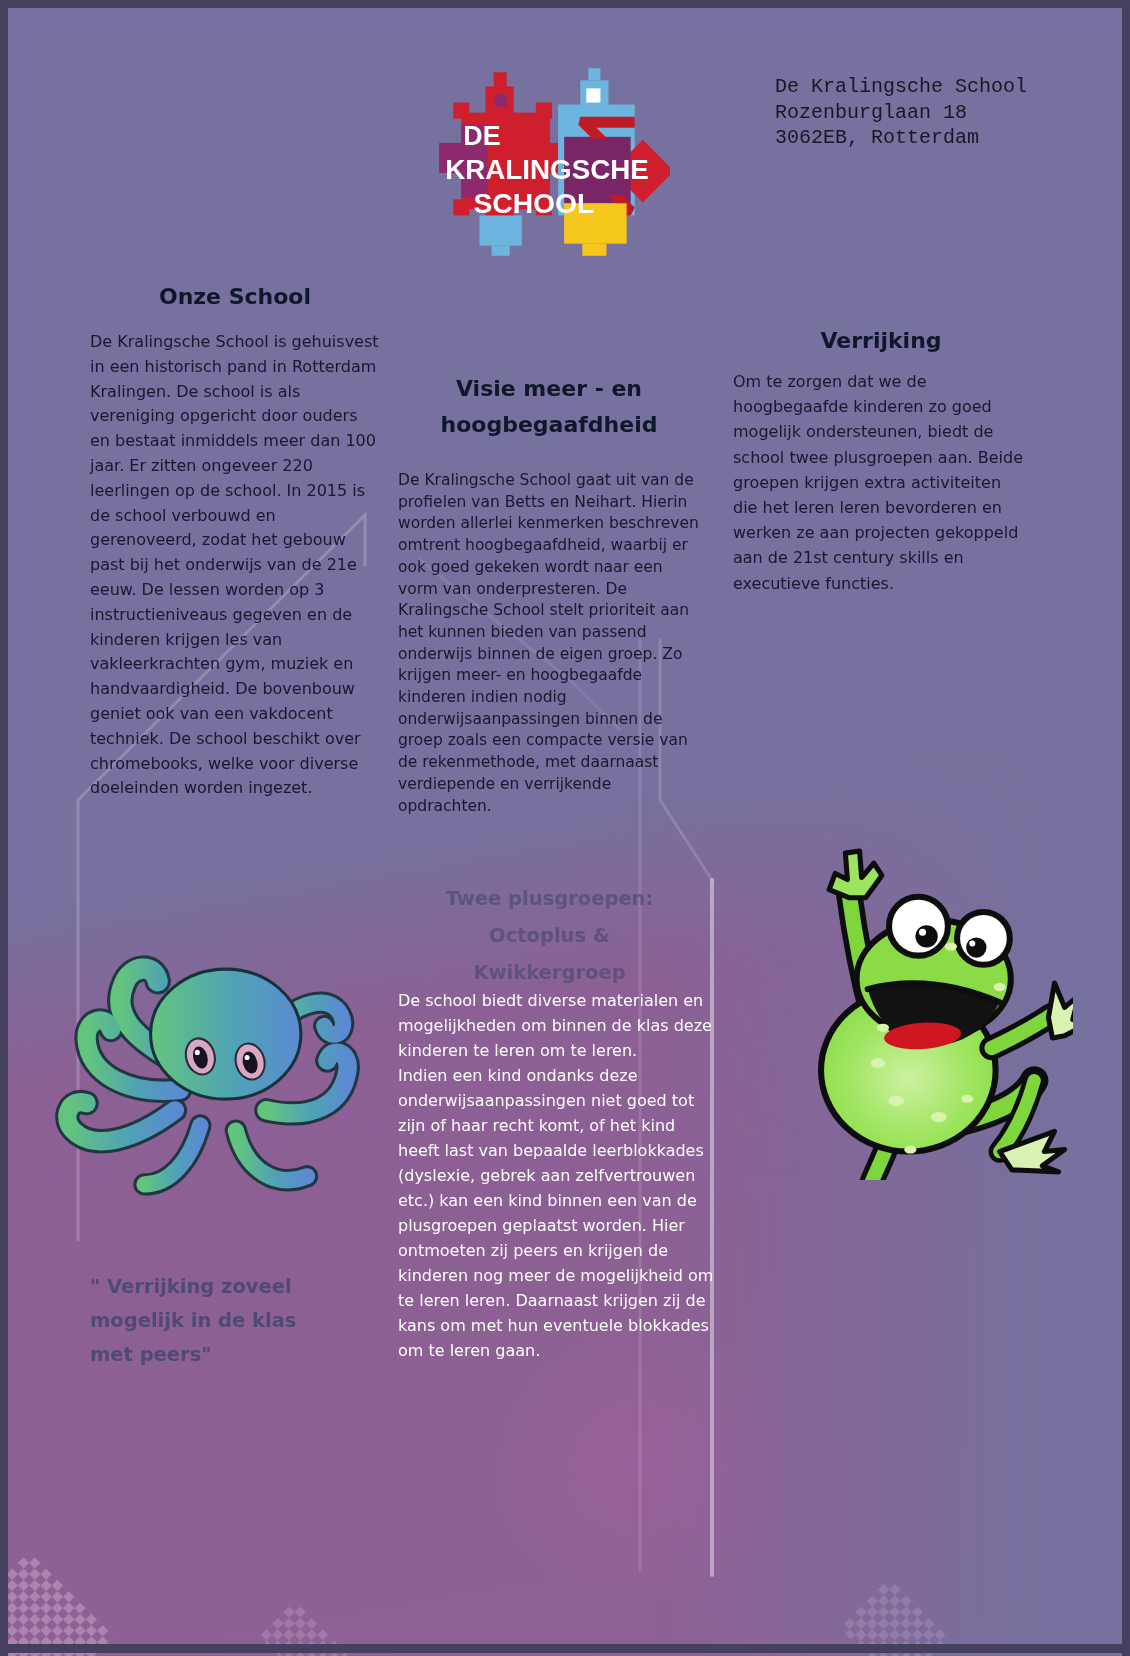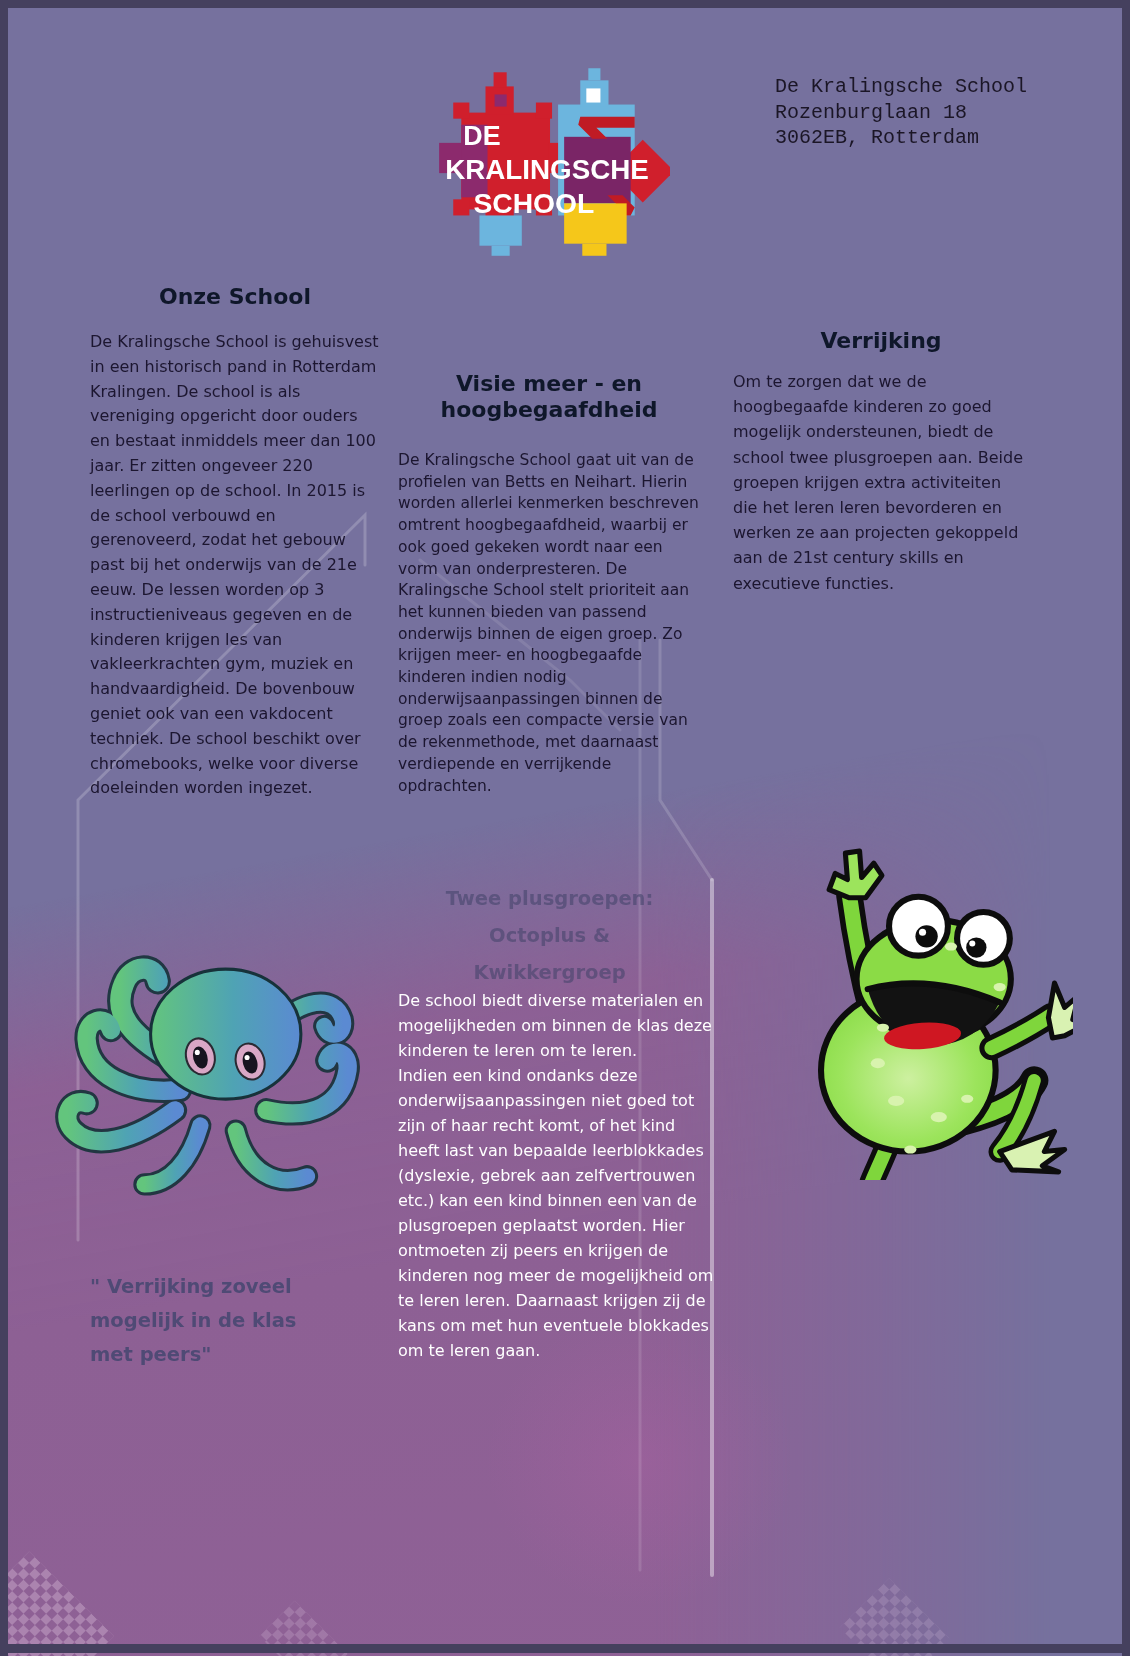--- a/index.html
+++ b/index.html
@@ -34,21 +34,21 @@
   .contact .small{font-size:12.5px;line-height:18.5px;margin-top:17px;}
 
   .col{position:absolute;color:#1c1630;}
   .col h3{margin:16px;text-align:center;font-size:22px;font-weight:bold;color:#0f172a;font-family:"DejaVu Sans",sans-serif;}
   .body-txt{white-space:pre-line;}
 
   .left-col{left:90px;top:268px;width:290px;}
   .left-col .body-txt{margin-top:21px;font-size:16px;line-height:24.8px;}
 
   .mid-col{left:398px;top:355px;width:302px;}
-  .mid-col h3{line-height:26px;white-space:pre-line;}
+  .mid-col h3{line-height:36px;white-space:pre-line;}
   .mid-col .body-txt{margin-top:27px;font-size:15.5px;line-height:21.7px;}
 
   .right-col{left:733px;top:312px;width:296px;}
   .right-col .body-txt{margin-top:8px;font-size:16px;line-height:25.2px;}
   .right-col .body2{margin-top:25px;}
 
   .faded-heading{
     position:absolute;left:392px;top:880px;width:315px;text-align:center;
     font-size:19.5px;font-weight:bold;line-height:37px;color:rgba(64,66,104,.55);
     white-space:pre-line;

